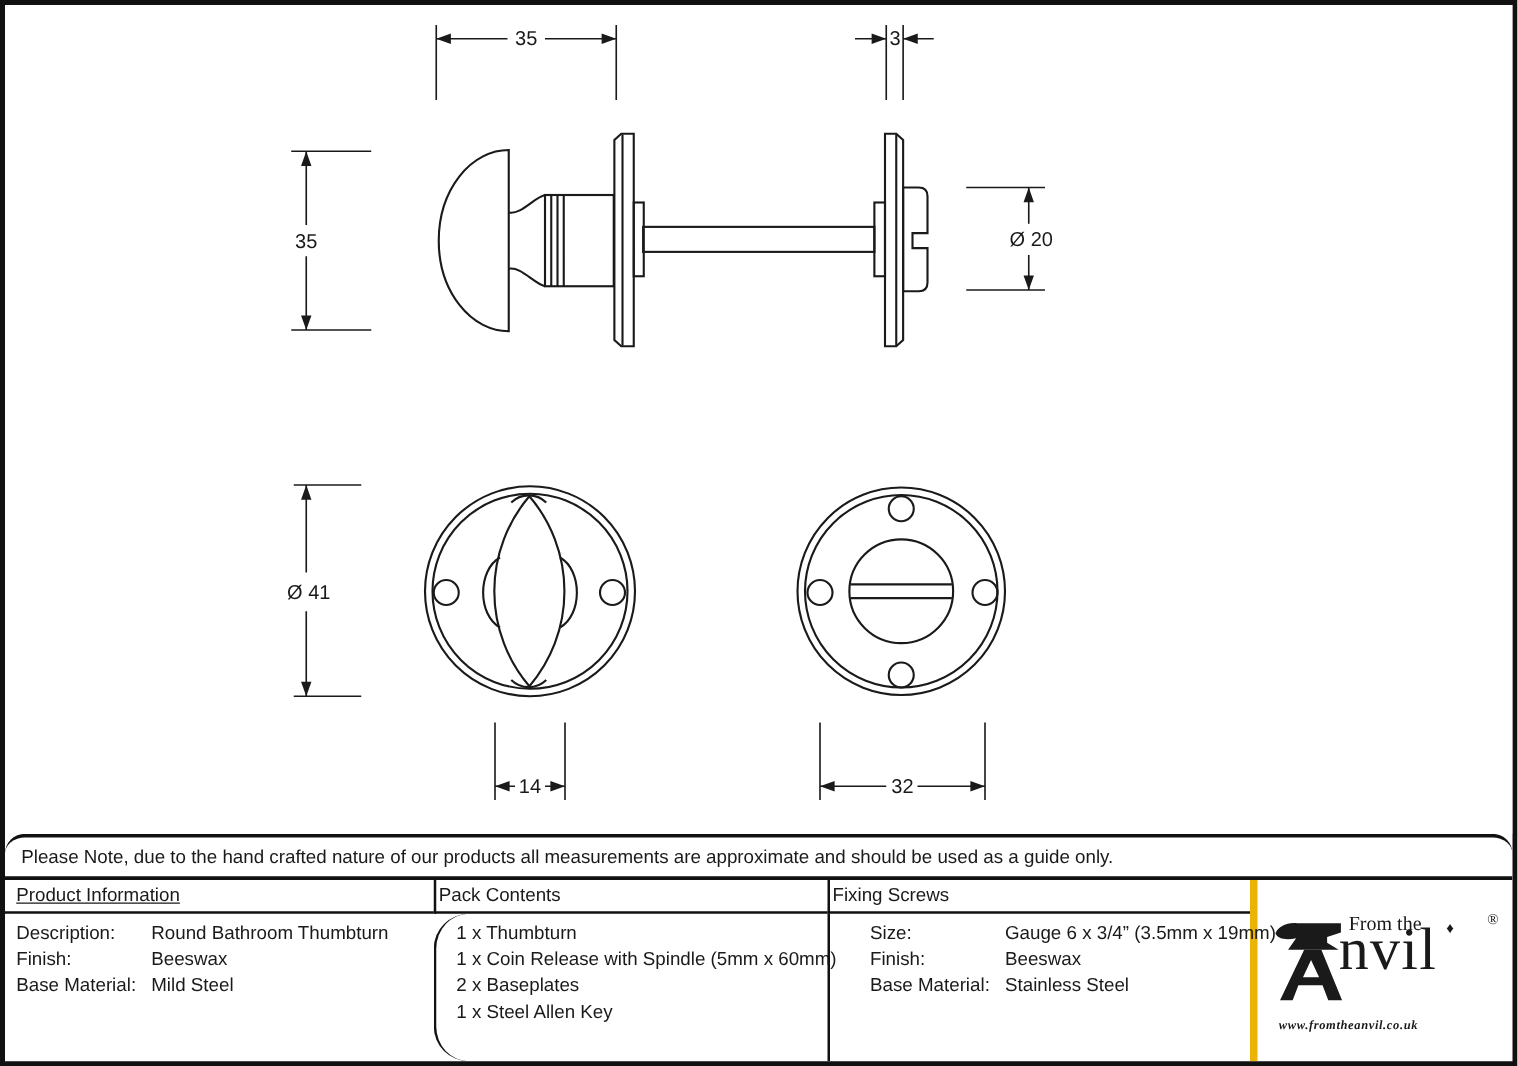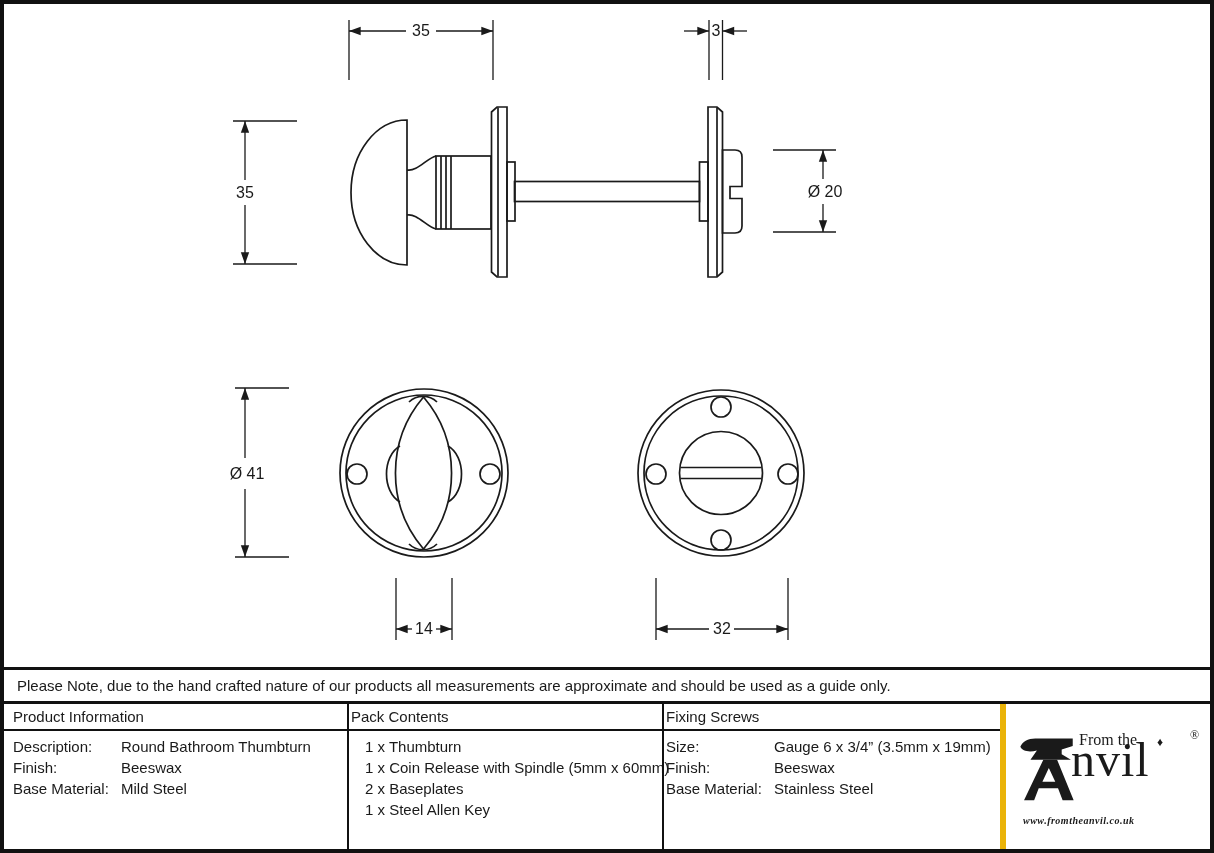--- a/index.html
+++ b/index.html
@@ -17,42 +17,43 @@
 
   .drawing-area{ height:663px; flex:0 0 663px; position:relative; background:#ffffff; }
   .drawing-area svg{ display:block; }
 
   .note-row{
     flex:0 0 34px;
     border-top:3px solid #111111;
     display:flex; align-items:center;
     padding-left:13px;
     font-size:15px;
+    border-radius:16px;
   }
 
   .spec-table{
     flex:1 1 auto;
     border-top:3px solid #111111;
     display:grid;
     grid-template-columns:343px 315px 338px 1fr;
     grid-template-rows:27px 1fr;
     font-size:15px;
   }
   .th{
     display:flex; align-items:center;
     border-bottom:2px solid #111111;
     padding-left:2px;
     white-space:nowrap;
   }
-  .th.first{ padding-left:9px; }
+  .th.first{ padding-left:9px;text-decoration:underline; }
   .col-b{ border-left:2px solid #111111; }
   .cell-body{ padding-top:5px; line-height:21px; white-space:nowrap; }
   .cell-body.pi{ padding-left:9px; }
-  .cell-body.pc{ padding-left:16px; }
-  .cell-body.fs{ padding-left:2px; }
+  .cell-body.pc{ padding-left:16px;border-radius:28px; }
+  .cell-body.fs{ padding-left:32px; }
   .kv .k{ display:inline-block; width:108px; }
 
   .logo-cell{
     grid-column:4; grid-row:1 / span 2;
     border-left:6px solid #eab308;
     display:flex; align-items:center; justify-content:center;
   }
   .logo{ position:relative; width:182px; height:98px; }
   .logo .anvil-a{ position:absolute; left:2px; top:6px; width:56px; height:68px; }
   .logo .from-the{

